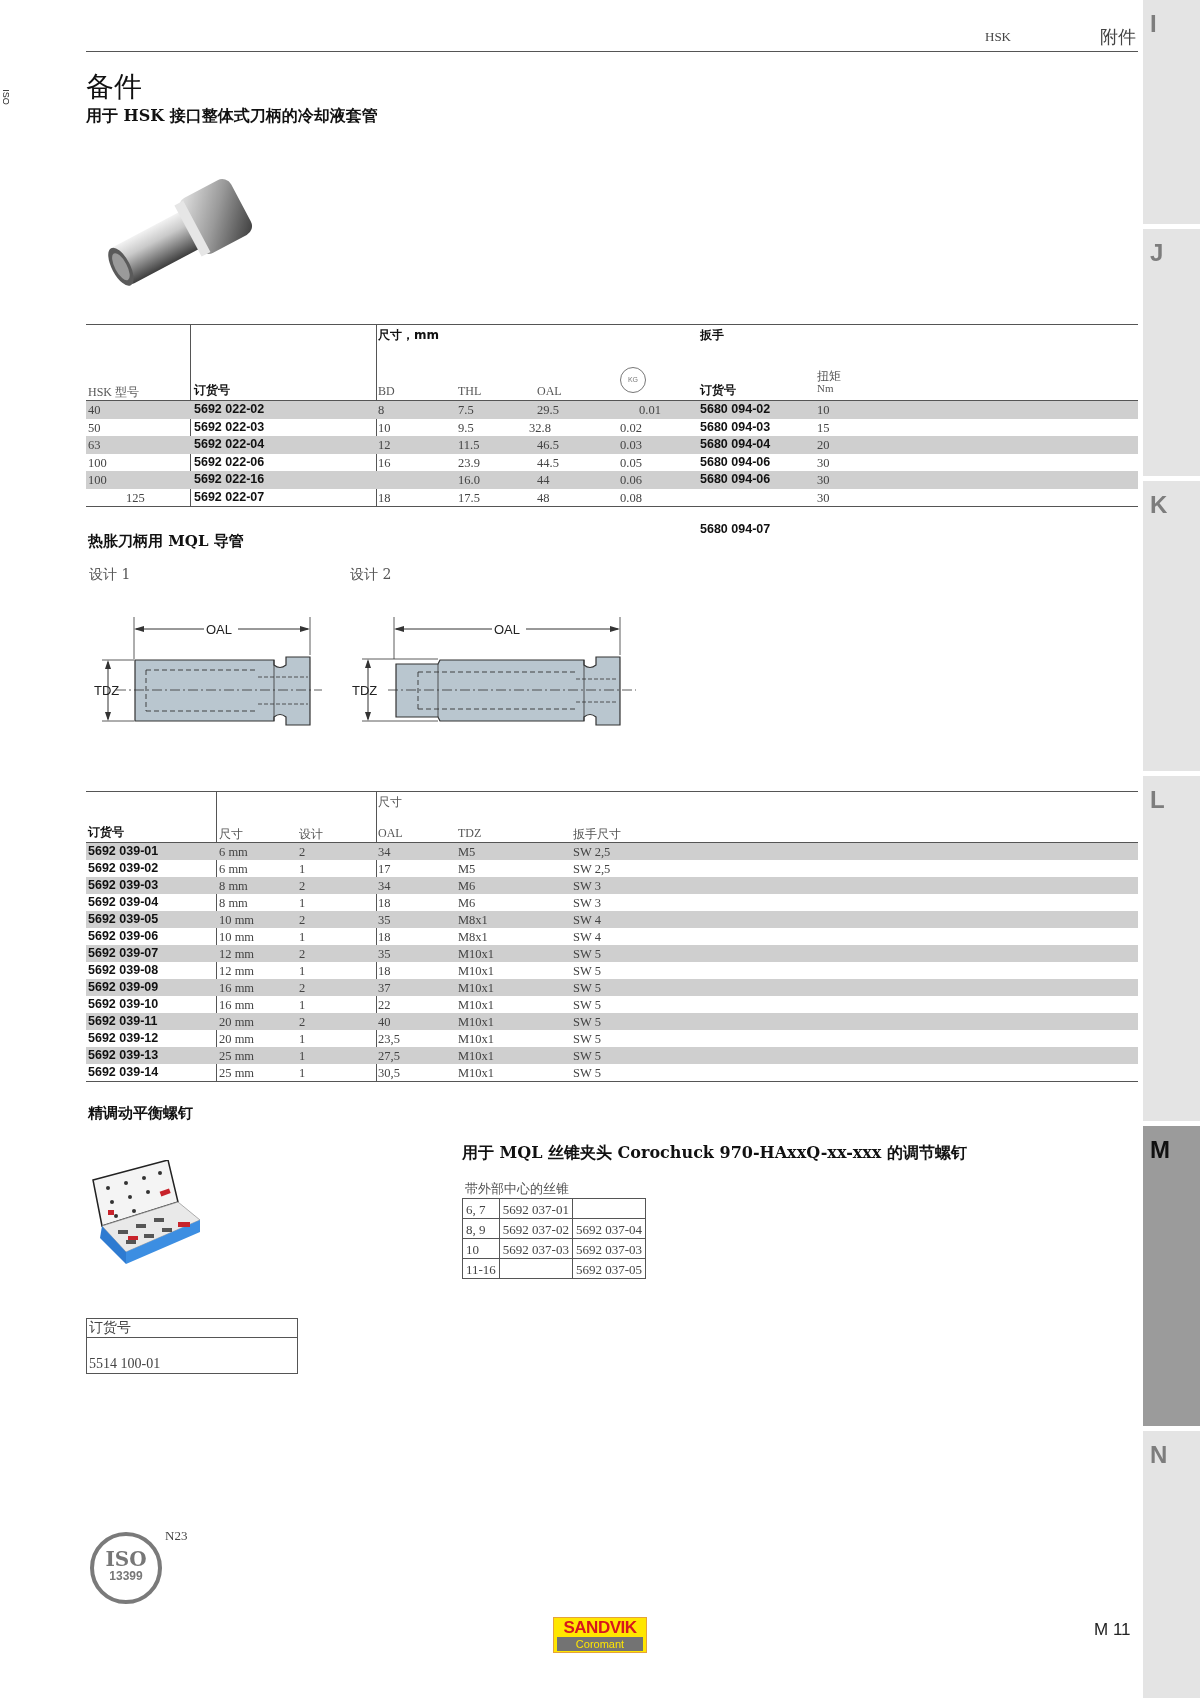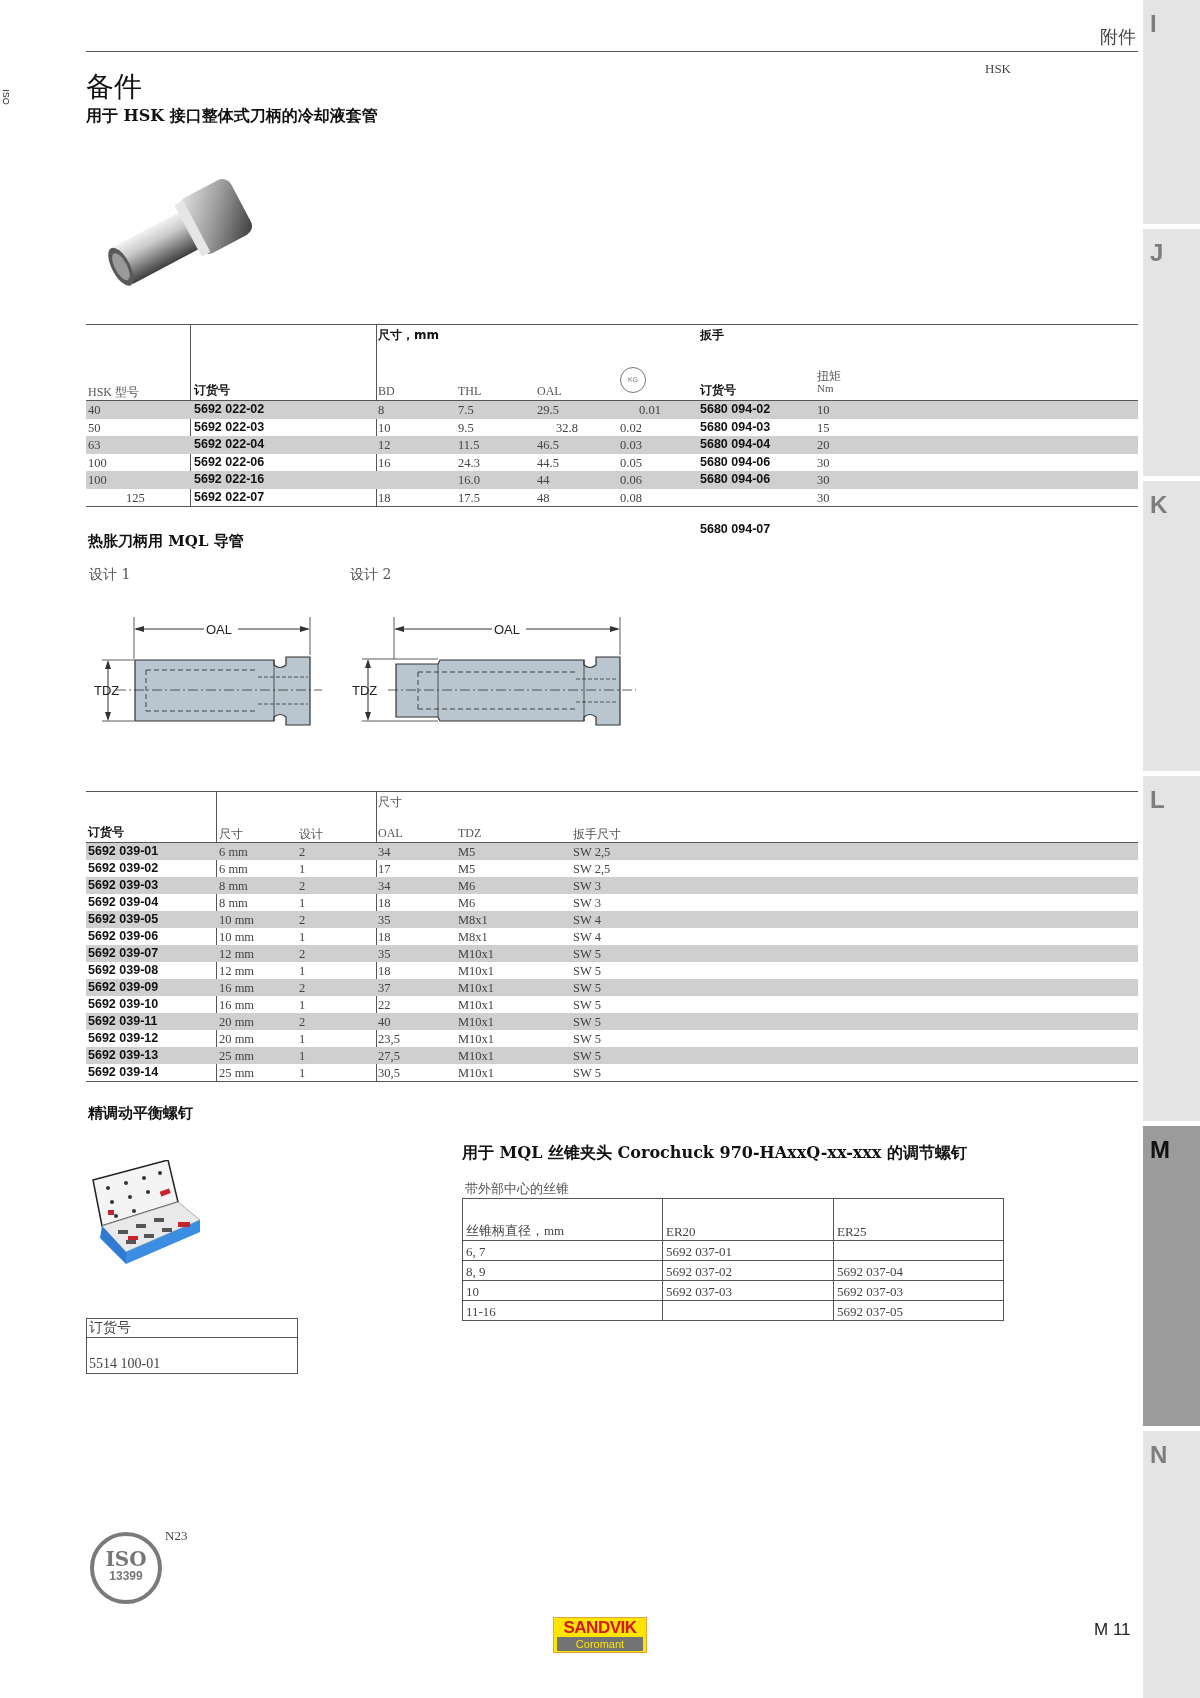--- a/index.html
+++ b/index.html
@@ -1,21 +1,21 @@
 <!DOCTYPE html>
 <html><head>
 <meta charset="utf-8">
 <style>
   * { box-sizing: border-box; margin: 0; padding: 0; }
   html, body { width: 1200px; height: 1698px; background: #ffffff; overflow: hidden; }
   body { position: relative; font-family: "DejaVu Serif", "Liberation Serif", serif; color: #222; }
 
   
   .header-rule { position: absolute; left: 86px; top: 51px; width: 1052px; height: 1px; background: #555; }
-  .header-hsk { position: absolute; left: 985px; top: 29px; font-size: 13px; color: #444; font-family: "Liberation Serif", serif; margin-top: 32px; }
+  .header-hsk { position: absolute; left: 985px; top: 29px; font-size: 13px; color: #444; font-family: "Liberation Serif", serif; }
   .header-section { position: absolute; left: 1100px; top: 25px; font-size: 18px; color: #444; }
   .side-mark { position: absolute; left: -2px; top: 92px; font-size: 9px; color: #222; transform: rotate(90deg); font-family: "Liberation Sans", sans-serif; }
 
   
   .side-tab { position: absolute; left: 1143px; width: 57px; background: #e4e4e4; }
   .side-tab.active { background: #9b9b9b; }
   .side-tab span { position: absolute; left: 7px; top: 10px; font-family: "Liberation Sans", sans-serif; font-weight: bold; font-size: 24px; color: #7d7d7d; }
   .side-tab.active span { color: #111; }
 
   
@@ -152,40 +152,40 @@
         <span class="cell " style="left: 451px;">29.5</span>
         <span class="cell " style="left: 534px; margin-left: 19px;">0.01</span>
         <span class="cell bold" style="left: 614px;">5680 094-02</span>
         <span class="cell " style="left: 731px;">10</span>
       </div>
       <div class="row" style="top: 94.6px;">
         <span class="cell " style="left: 2px;">50</span>
         <span class="cell bold" style="left: 108px;">5692 022-03</span>
         <span class="cell " style="left: 292px;">10</span>
         <span class="cell " style="left: 372px;">9.5</span>
-        <span class="cell " style="left: 470px; text-align: right;">32.8</span>
+        <span class="cell " style="left: 443px; text-align: right;">32.8</span>
         <span class="cell " style="left: 534px;">0.02</span>
         <span class="cell bold" style="left: 614px;">5680 094-03</span>
         <span class="cell " style="left: 731px;">15</span>
       </div>
       <div class="row shade" style="top: 112.2px;">
         <span class="cell " style="left: 2px;">63</span>
         <span class="cell bold" style="left: 108px;">5692 022-04</span>
         <span class="cell " style="left: 292px;">12</span>
         <span class="cell " style="left: 372px;">11.5</span>
         <span class="cell " style="left: 451px;">46.5</span>
         <span class="cell " style="left: 534px;">0.03</span>
         <span class="cell bold" style="left: 614px;">5680 094-04</span>
         <span class="cell " style="left: 731px;">20</span>
       </div>
       <div class="row" style="top: 129.8px;">
         <span class="cell " style="left: 2px;">100</span>
         <span class="cell bold" style="left: 108px;">5692 022-06</span>
         <span class="cell " style="left: 292px;">16</span>
-        <span class="cell " style="left: 372px;">24.3</span>
+        <span class="cell " style="left: 372px;">23.9</span>
         <span class="cell " style="left: 451px;">44.5</span>
         <span class="cell " style="left: 534px;">0.05</span>
         <span class="cell bold" style="left: 614px;">5680 094-06</span>
         <span class="cell " style="left: 731px;">30</span>
       </div>
       <div class="row shade" style="top: 147.4px;">
         <span class="cell " style="left: 2px;">100</span>
         <span class="cell bold" style="left: 108px;">5692 022-16</span>
         <span class="cell " style="left: 292px;"></span>
         <span class="cell " style="left: 372px;">16.0</span>
@@ -426,25 +426,20 @@
 <div class="order-box">
   <div class="lab">订货号</div>
   <div class="hdr-line"></div>
   <div class="val">5514 100-01</div>
 </div>
 
 <div class="adj-title">用于 MQL 丝锥夹头 Corochuck 970-HAxxQ-xx-xxx 的调节螺钉</div>
 <div class="adj-sub">带外部中心的丝锥</div>
 <table class="adj-table">
   <tbody>
-      <tr class="head">
-    <td style="width:200px">丝锥柄直径，mm</td>
-    <td style="width:171px">ER20</td>
-    <td style="width:170px">ER25</td>
-  </tr>
   <tr>
     <td>6, 7</td>
     <td>5692 037-01</td>
     <td></td>
   </tr>
   <tr>
     <td>8, 9</td>
     <td>5692 037-02</td>
     <td>5692 037-04</td>
   </tr>

